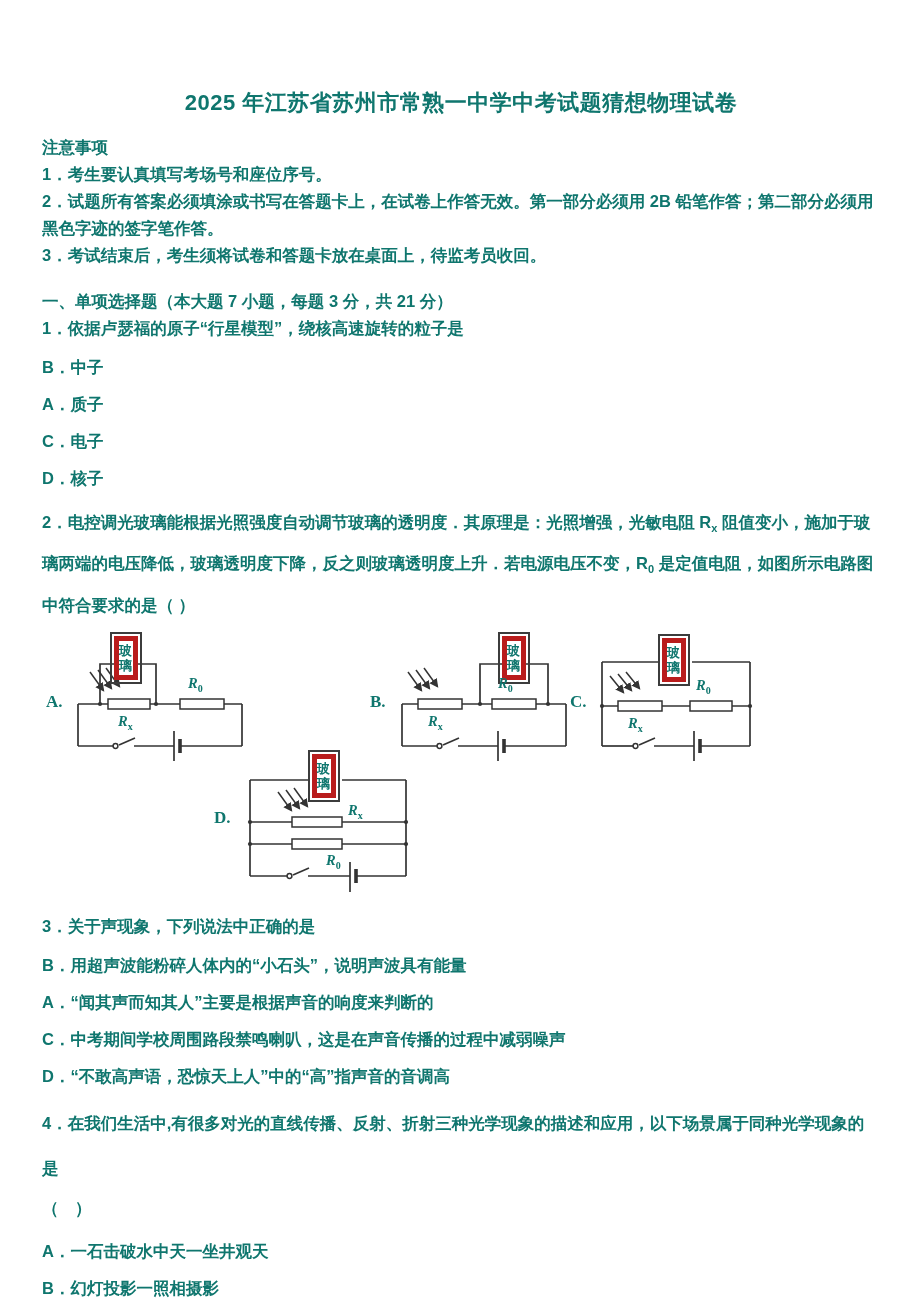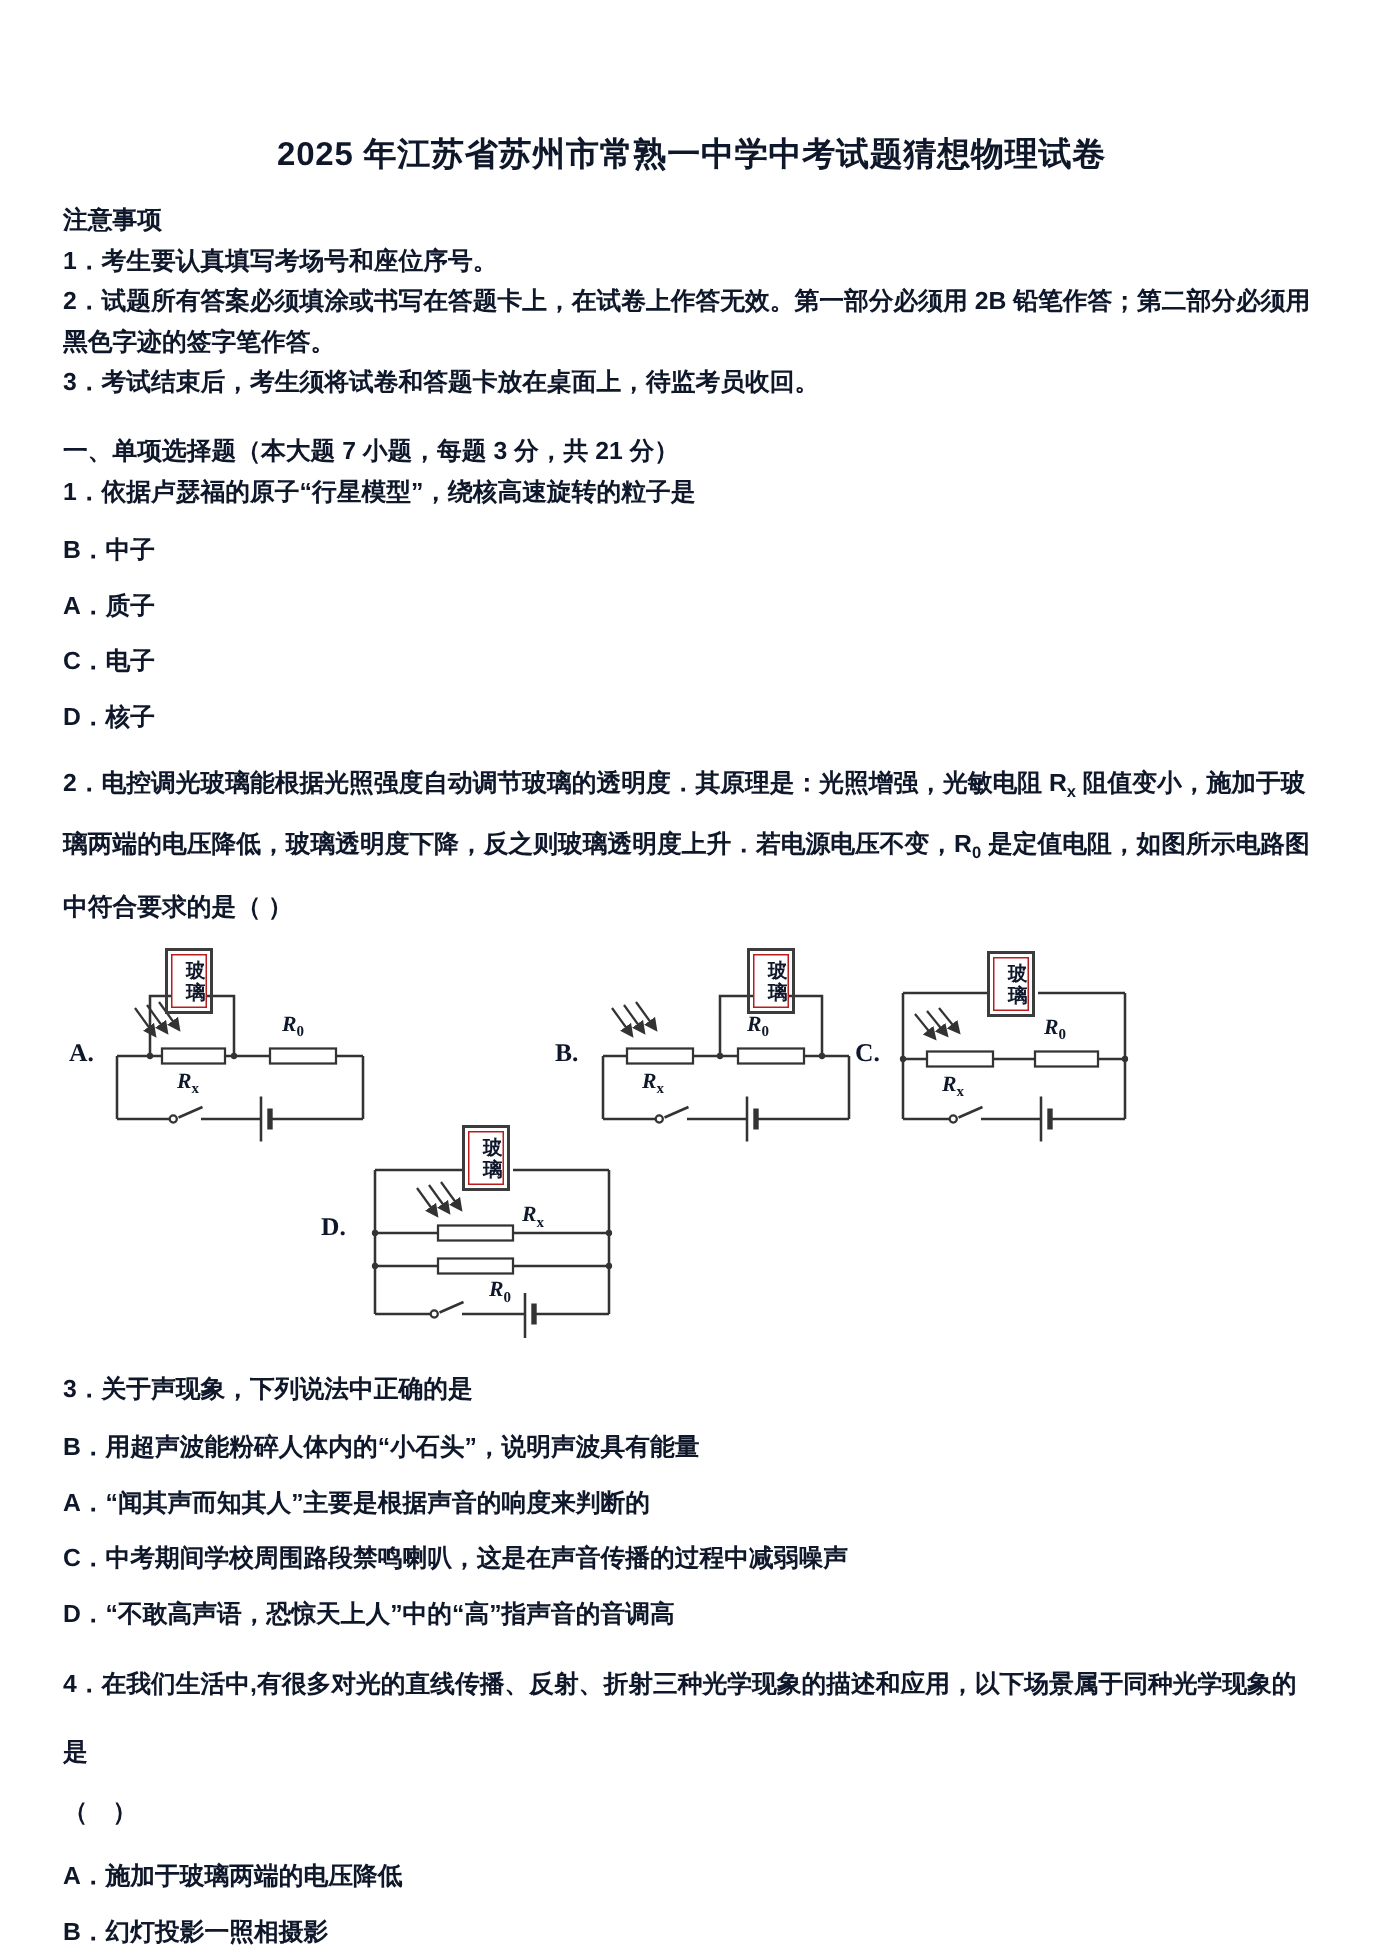--- a/index.html
+++ b/index.html
@@ -1,35 +1,35 @@
 <!DOCTYPE html>
 <html><head>
 <meta charset="utf-8">
 <style>
   html,body{margin:0;padding:0;background:#ffffff;}
   .page{position:relative;width:920px;height:1302px;background:#fff;overflow:hidden;
-        color:#0f172a;font-family:"Liberation Sans",sans-serif;font-weight:600;}
+        color:#0f766e;font-family:"Liberation Sans",sans-serif;font-weight:600;}
   .content{padding:88px 40px 0 42px;}
   .title{text-align:center;font-size:22px;font-weight:700;margin:0 0 16px 0;letter-spacing:.5px;}
   .notice p{margin:0;font-size:16.5px;line-height:27px;}
   .sec{margin:19px 0 0 0;font-size:16.5px;line-height:27px;}
   .stem{margin:0;font-size:16.5px;line-height:27px;}
   .opt{margin:13px 0 0 0;font-size:16.5px;line-height:24px;}
   .q2{margin-top:15px;line-height:35px;}
   .q2 sub,.stem sub{font-size:11px;}
   .q4line2{margin:0;font-size:16.5px;line-height:35px;}
   .mt{margin-top:13px;}
   
   .figure{position:relative;height:274px;margin-top:3px;}
   .circuit{position:absolute;}
   .circ-letter{position:absolute;font-family:"Liberation Serif",serif;font-weight:700;font-size:17px;}
   .circ{position:absolute;}
   .glass{position:absolute;box-sizing:border-box;width:24px;padding:2px 0 1px 0;
-         border:1px solid #b91c1c;outline:2px solid #3c3c3c;outline-offset:2px;
-         background:#fff;font-size:13px;line-height:1.2;text-align:right;font-weight:700;}
+         border:5px solid #b91c1c;outline:2px solid #3c3c3c;outline-offset:2px;
+         background:#fff;font-size:13px;line-height:1.2;text-align:left;font-weight:700;}
   .rl{position:absolute;font-family:"Liberation Serif",serif;font-style:italic;
       font-size:14.5px;font-weight:600;white-space:nowrap;}
   .rl sub{font-size:10px;font-style:normal;}
 </style>
 </head>
 <body>
 
 <div class="page">
  <div class="content">
 
@@ -207,18 +207,18 @@
   </div>
 
   <p class="stem mt">3．关于声现象，下列说法中正确的是</p>
   <p class="opt">B．用超声波能粉碎人体内的“小石头”，说明声波具有能量</p>
   <p class="opt">A．“闻其声而知其人”主要是根据声音的响度来判断的</p>
   <p class="opt">C．中考期间学校周围路段禁鸣喇叭，这是在声音传播的过程中减弱噪声</p>
   <p class="opt">D．“不敢高声语，恐惊天上人”中的“高”指声音的音调高</p>
 
   <p class="stem mt" style="line-height:45px;">4．在我们生活中,有很多对光的直线传播、反射、折射三种光学现象的描述和应用，以下场景属于同种光学现象的是</p>
   <p class="q4line2">（　）</p>
-  <p class="opt">A．施加于玻璃两端的电压降低</p>
+  <p class="opt">A．一石击破水中天一坐井观天</p>
   <p class="opt">B．幻灯投影一照相摄影</p>
   <p class="opt">C．湖畔垂柳成萌—一水面倒影如镜</p>
 
  </div>
 </div>
 
 </body></html>

